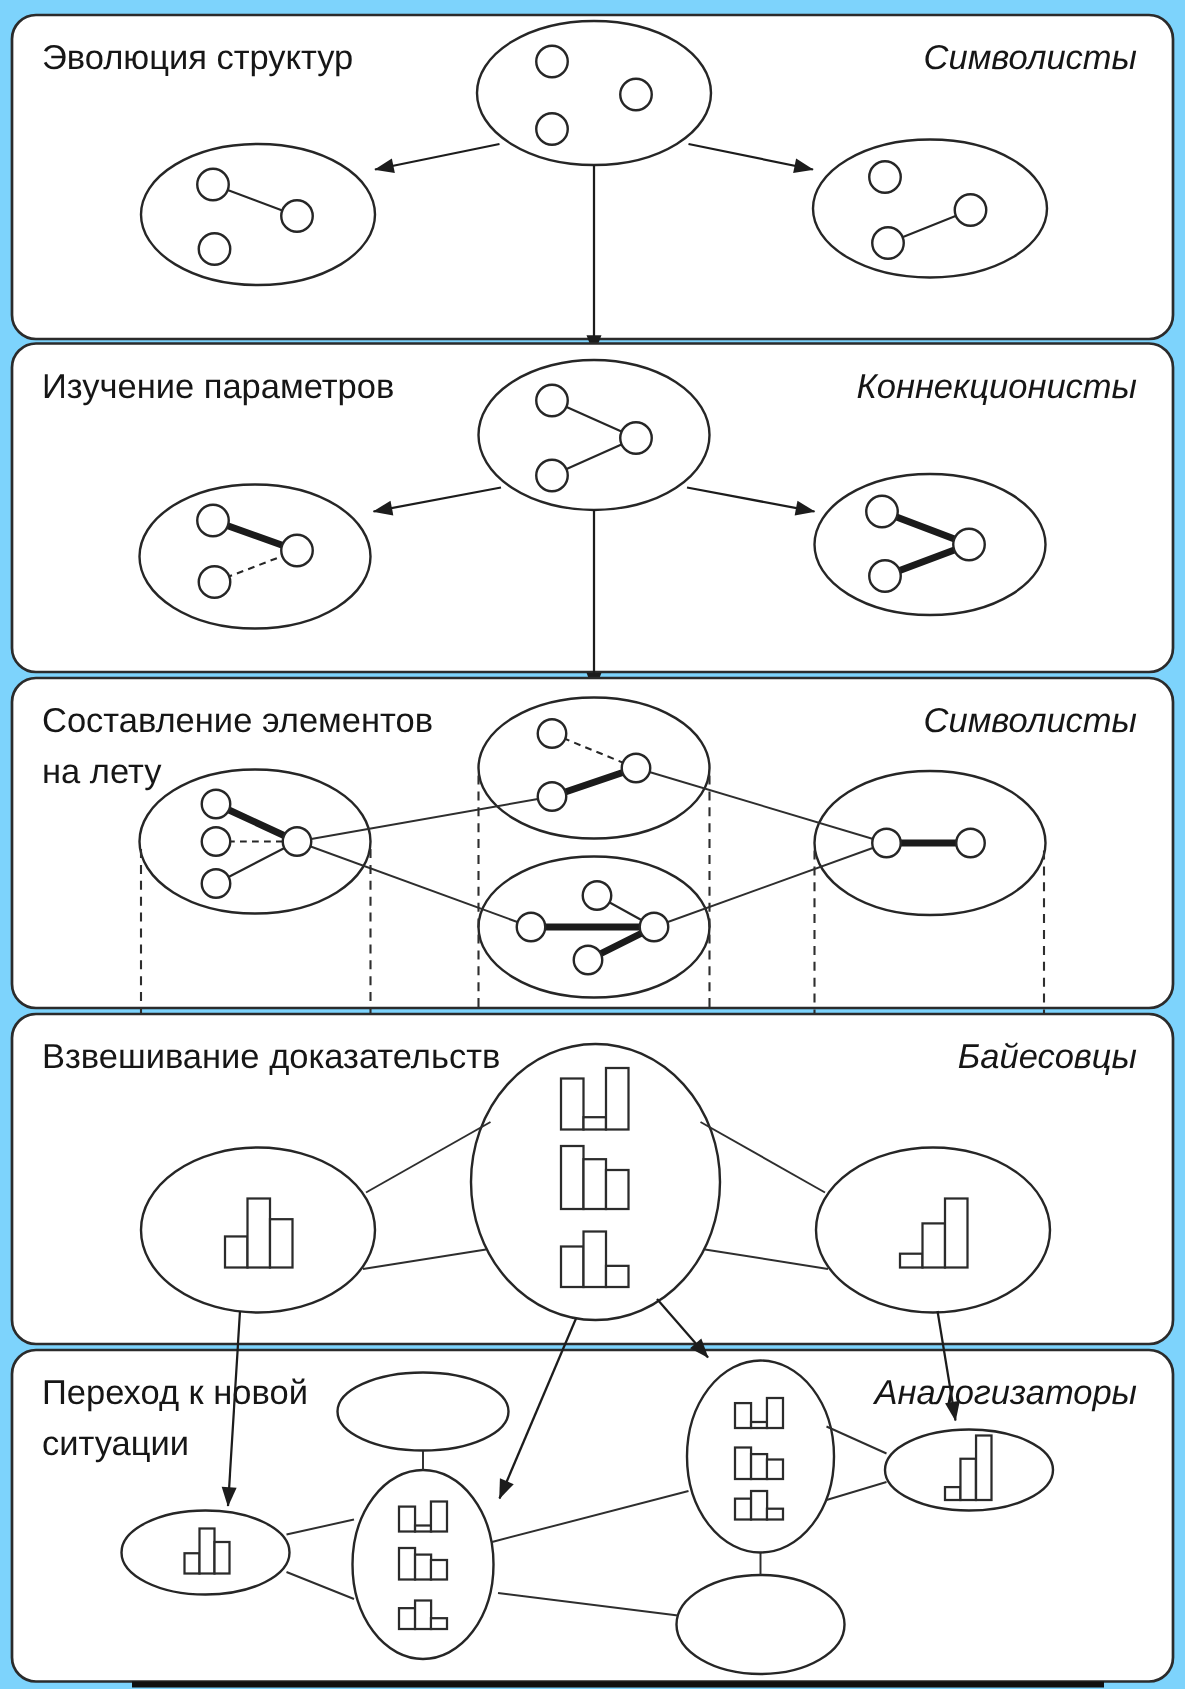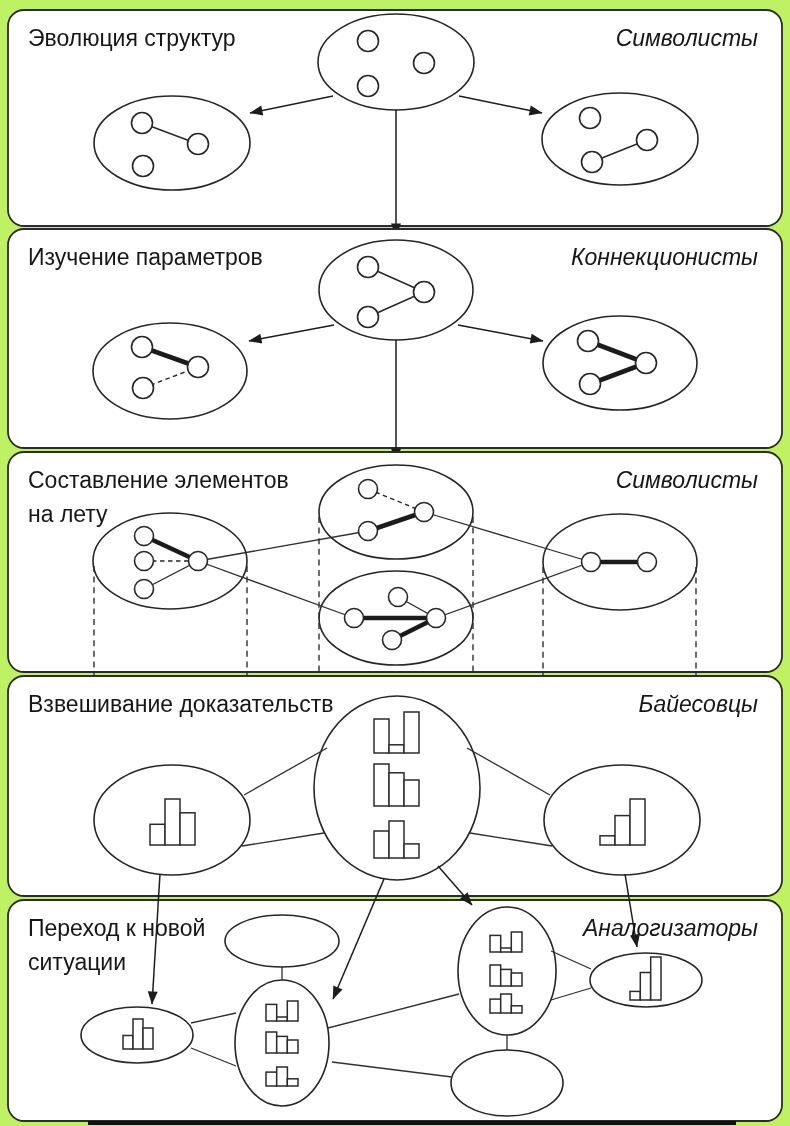--- a/index.html
+++ b/index.html
@@ -1,16 +1,16 @@
 <!DOCTYPE html>
 <html><head>
 <meta charset="utf-8">
 <style>
   html,body{margin:0;padding:0;background:#ffffff;}
-  .stage{position:relative;width:790px;height:1126px;background:#bef264;overflow:hidden;
+  .stage{position:relative;width:790px;height:1126px;background:#7dd3fc;overflow:hidden;
          font-family:"Liberation Sans", sans-serif;}
   svg{display:block}
   .panel{fill:#ffffff;stroke:#2b2b2b;stroke-width:1.8;}
   .blob{fill:#ffffff;stroke:#262626;stroke-width:1.6;}
   .node{fill:#ffffff;stroke:#262626;stroke-width:1.6;}
   .edge{stroke:#262626;stroke-width:1.4;fill:none;}
   .edge-thick{stroke:#1b1b1b;stroke-width:4.6;fill:none;stroke-linecap:round;}
   .edge-dash{stroke:#262626;stroke-width:1.4;stroke-dasharray:4.5 3.5;fill:none;}
   .link{stroke:#2e2e2e;stroke-width:1.3;fill:none;}
   .varrow{stroke:#1c1c1c;stroke-width:1.5;fill:none;marker-end:url(#ah);}

